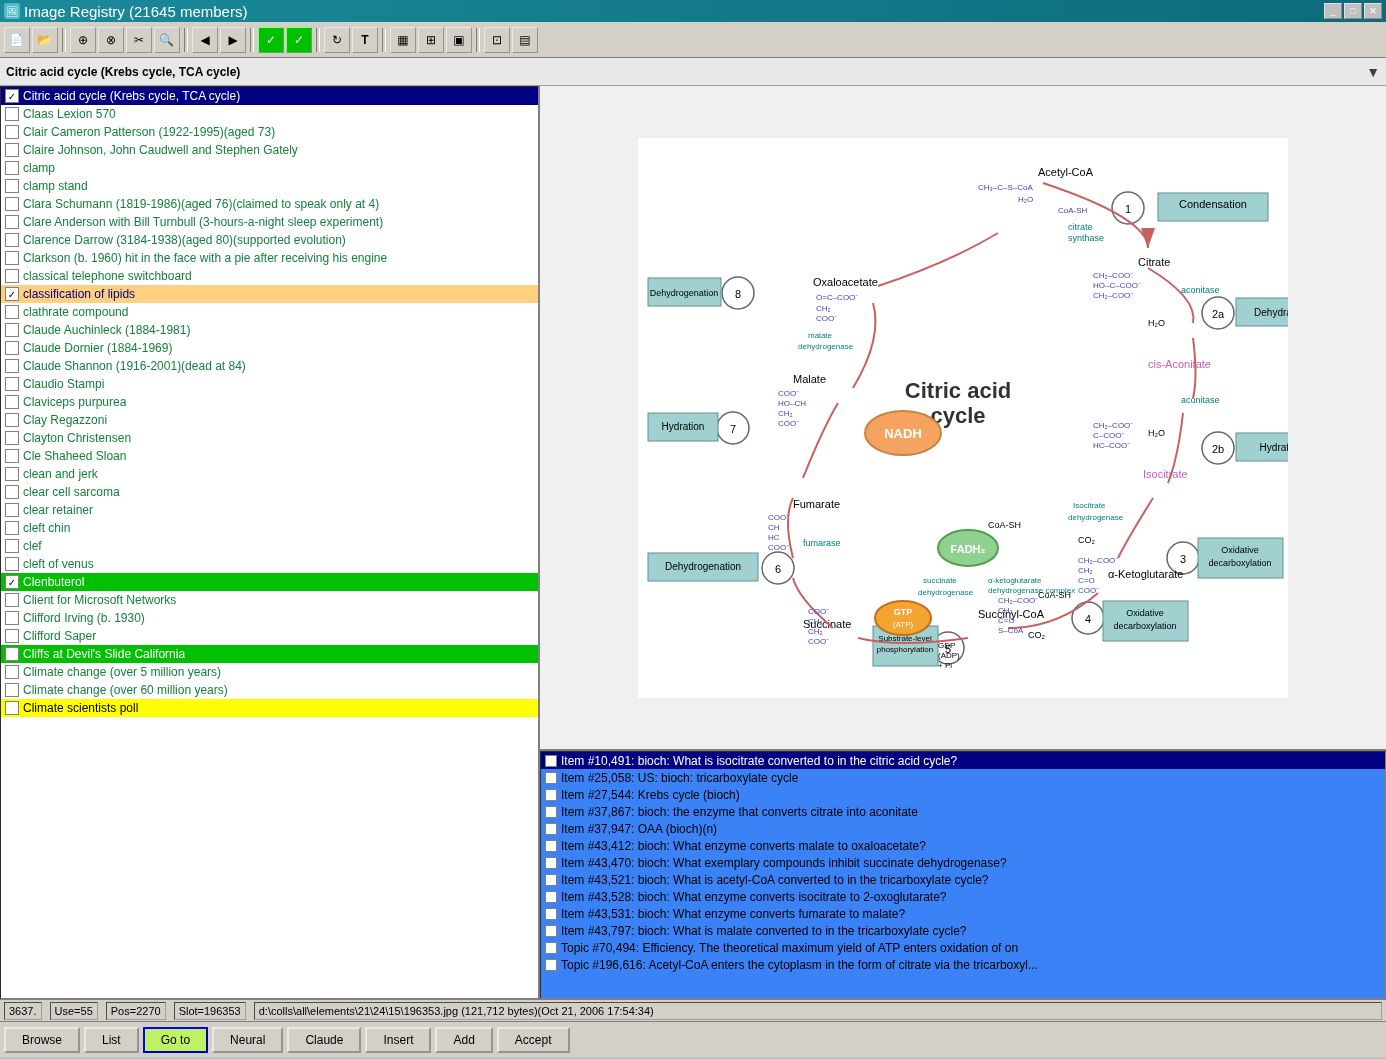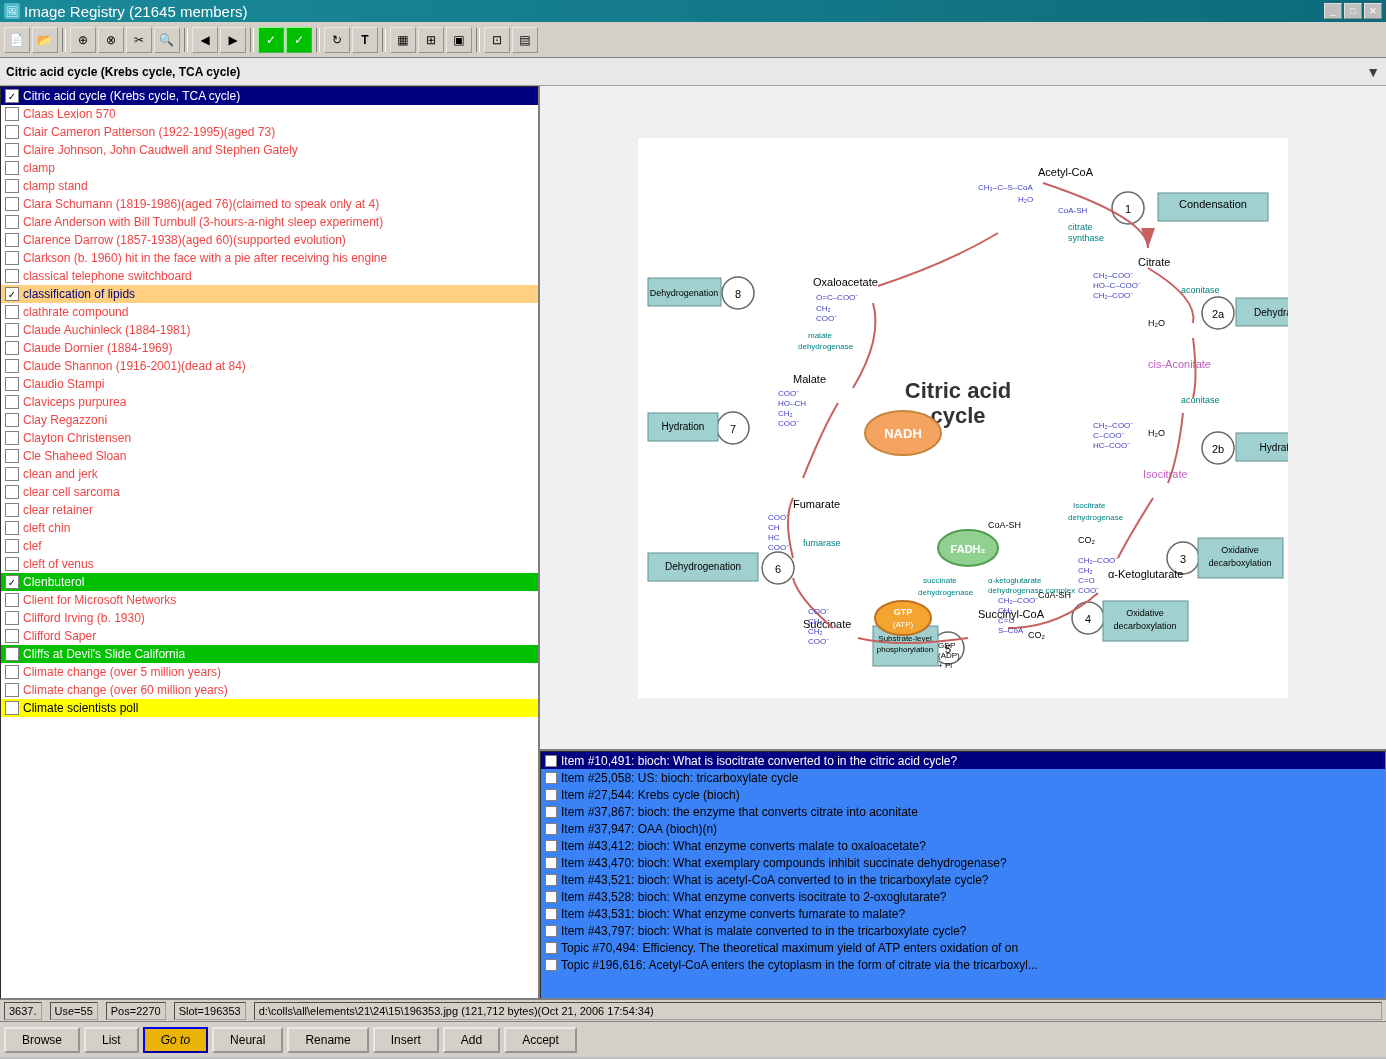--- a/index.html
+++ b/index.html
@@ -77,21 +77,21 @@
       background: white;
       border: 1px inset #808080;
     }
     .list-item {
       display: flex;
       align-items: center;
       padding: 2px 4px;
       cursor: pointer;
       min-height: 18px;
       font-size: 12px;
-      color: #ef4444;
+      color: #15803d;
     }
     .list-item.selected { background: #000080; color: white; }
     .list-item.highlighted-orange { background: #ffd080; color: #000080; }
     .list-item.highlighted-green { background: #00c000; color: white; }
     .list-item.highlighted-yellow { background: #ffff00; color: #000; }
     .list-item-checkbox {
       width: 14px;
       height: 14px;
       border: 1px solid #808080;
       background: white;
@@ -276,21 +276,21 @@
         <div class="list-item">
           <div class="list-item-checkbox"></div>
           <span class="list-item-text" style="white-space: nowrap; overflow: hidden;">Clara Schumann (1819-1986)(aged 76)(claimed to speak only at 4)</span>
         </div>
         <div class="list-item">
           <div class="list-item-checkbox"></div>
           <span class="list-item-text" style="white-space: nowrap; overflow: hidden;">Clare Anderson with Bill Turnbull (3-hours-a-night sleep experiment)</span>
         </div>
         <div class="list-item">
           <div class="list-item-checkbox"></div>
-          <span class="list-item-text" style="white-space: nowrap; overflow: hidden;">Clarence Darrow (1857-1938)(aged 60)(supported evolution)</span>
+          <span class="list-item-text" style="white-space: nowrap; overflow: hidden;">Clarence Darrow (3184-1938)(aged 80)(supported evolution)</span>
         </div>
         <div class="list-item">
           <div class="list-item-checkbox"></div>
           <span class="list-item-text" style="white-space: nowrap; overflow: hidden;">Clarkson (b. 1960) hit in the face with a pie after receiving his engine</span>
         </div>
         <div class="list-item">
           <div class="list-item-checkbox"></div>
           <span class="list-item-text" style="white-space: nowrap; overflow: hidden;">classical telephone switchboard</span>
         </div>
         <div class="list-item highlighted-orange">
@@ -639,19 +639,19 @@
   <div class="status-segment">3637.</div>
   <div class="status-segment">Use=55</div>
   <div class="status-segment">Pos=2270</div>
   <div class="status-segment">Slot=196353</div>
   <div class="status-segment" style="flex:1;">d:\colls\all\elements\21\24\15\196353.jpg (121,712 bytes)(Oct 21, 2006 17:54:34)</div>
 </div>
 
 <div class="bottom-toolbar">
   <button class="bottom-btn">Browse</button>
   <button class="bottom-btn">List</button>
-  <button class="bottom-btn" style="background:#eab308; border-color: #0000ff; font-style: italic;">Go to</button>
+  <button class="bottom-btn" style="background:#bef264; border-color: #0000ff;">Go to</button>
   <button class="bottom-btn">Neural</button>
-  <button class="bottom-btn">Rename</button>
+  <button class="bottom-btn">Claude</button>
   <button class="bottom-btn">Insert</button>
   <button class="bottom-btn">Add</button>
   <button class="bottom-btn">Accept</button>
 </div>
 
 </body></html>

